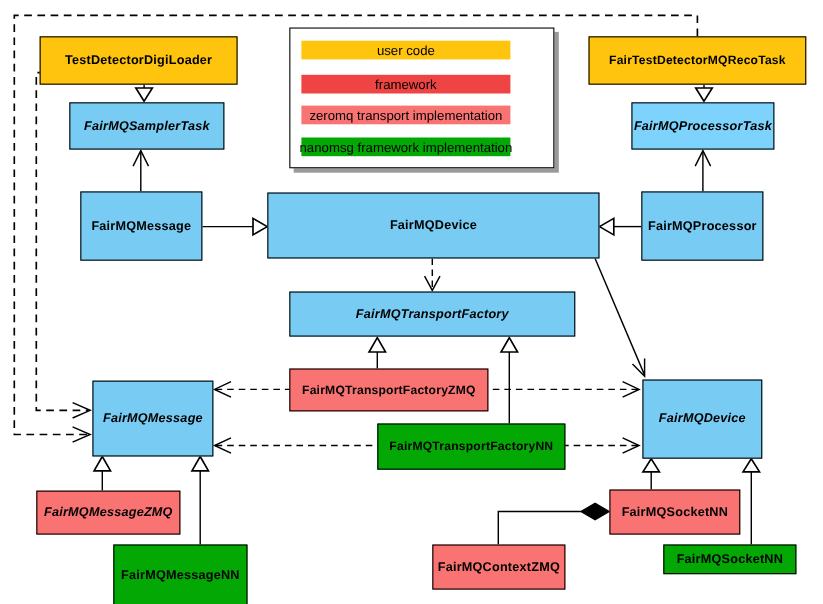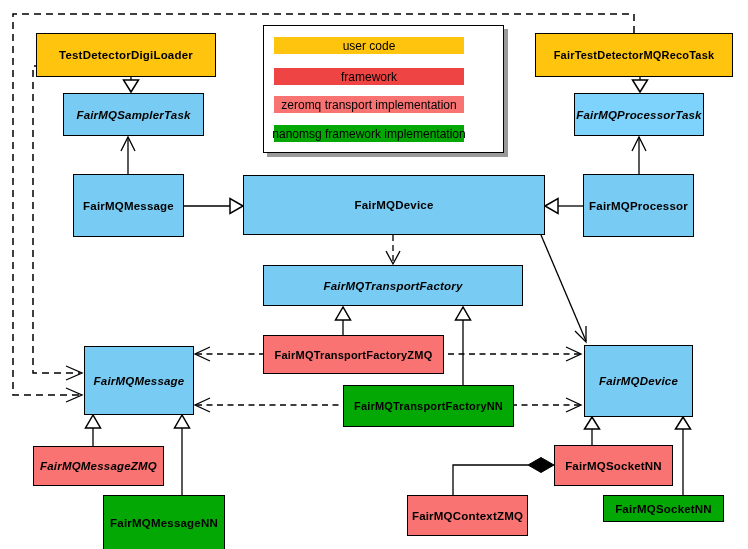--- a/index.html
+++ b/index.html
@@ -160,19 +160,19 @@
   <div class="node" style="left: 343px; top: 385px; width: 171px; height: 42px; font-size: 11px; background: rgb(4, 168, 4);">FairMQTransportFactoryNN</div>
 
   <div class="node abstract" style="left: 84px; top: 346px; width: 110px; height: 69px; background: rgb(120, 203, 242);">FairMQMessage</div>
 
   <div class="node abstract" style="left: 584px; top: 345px; width: 109px; height: 72px; background: rgb(120, 203, 242);">FairMQDevice</div>
 
   <div class="node" style="left: 33px; top: 446px; width: 131px; height: 40px; background: rgb(250, 115, 115); font-style: italic;">FairMQMessageZMQ</div>
 
   <div class="node" style="left: 103px; top: 495px; width: 122px; height: 56px; background: rgb(4, 168, 4);">FairMQMessageNN</div>
 
-  <div class="node" style="left: 407px; top: 495px; width: 121px; height: 41px; background: rgb(250, 115, 115);">FairMQContextZMQ</div>
+  <div class="node" style="left: 393px; top: 495px; width: 121px; height: 41px; background: rgb(250, 115, 115);">FairMQContextZMQ</div>
 
   <div class="node" style="left: 554px; top: 445px; width: 119px; height: 41px; background: rgb(250, 115, 115);">FairMQSocketNN</div>
 
   <div class="node" style="left: 603px; top: 495px; width: 121px; height: 27px; background: rgb(4, 168, 4);">FairMQSocketNN</div>
 
 </div>
 
 </body></html>

